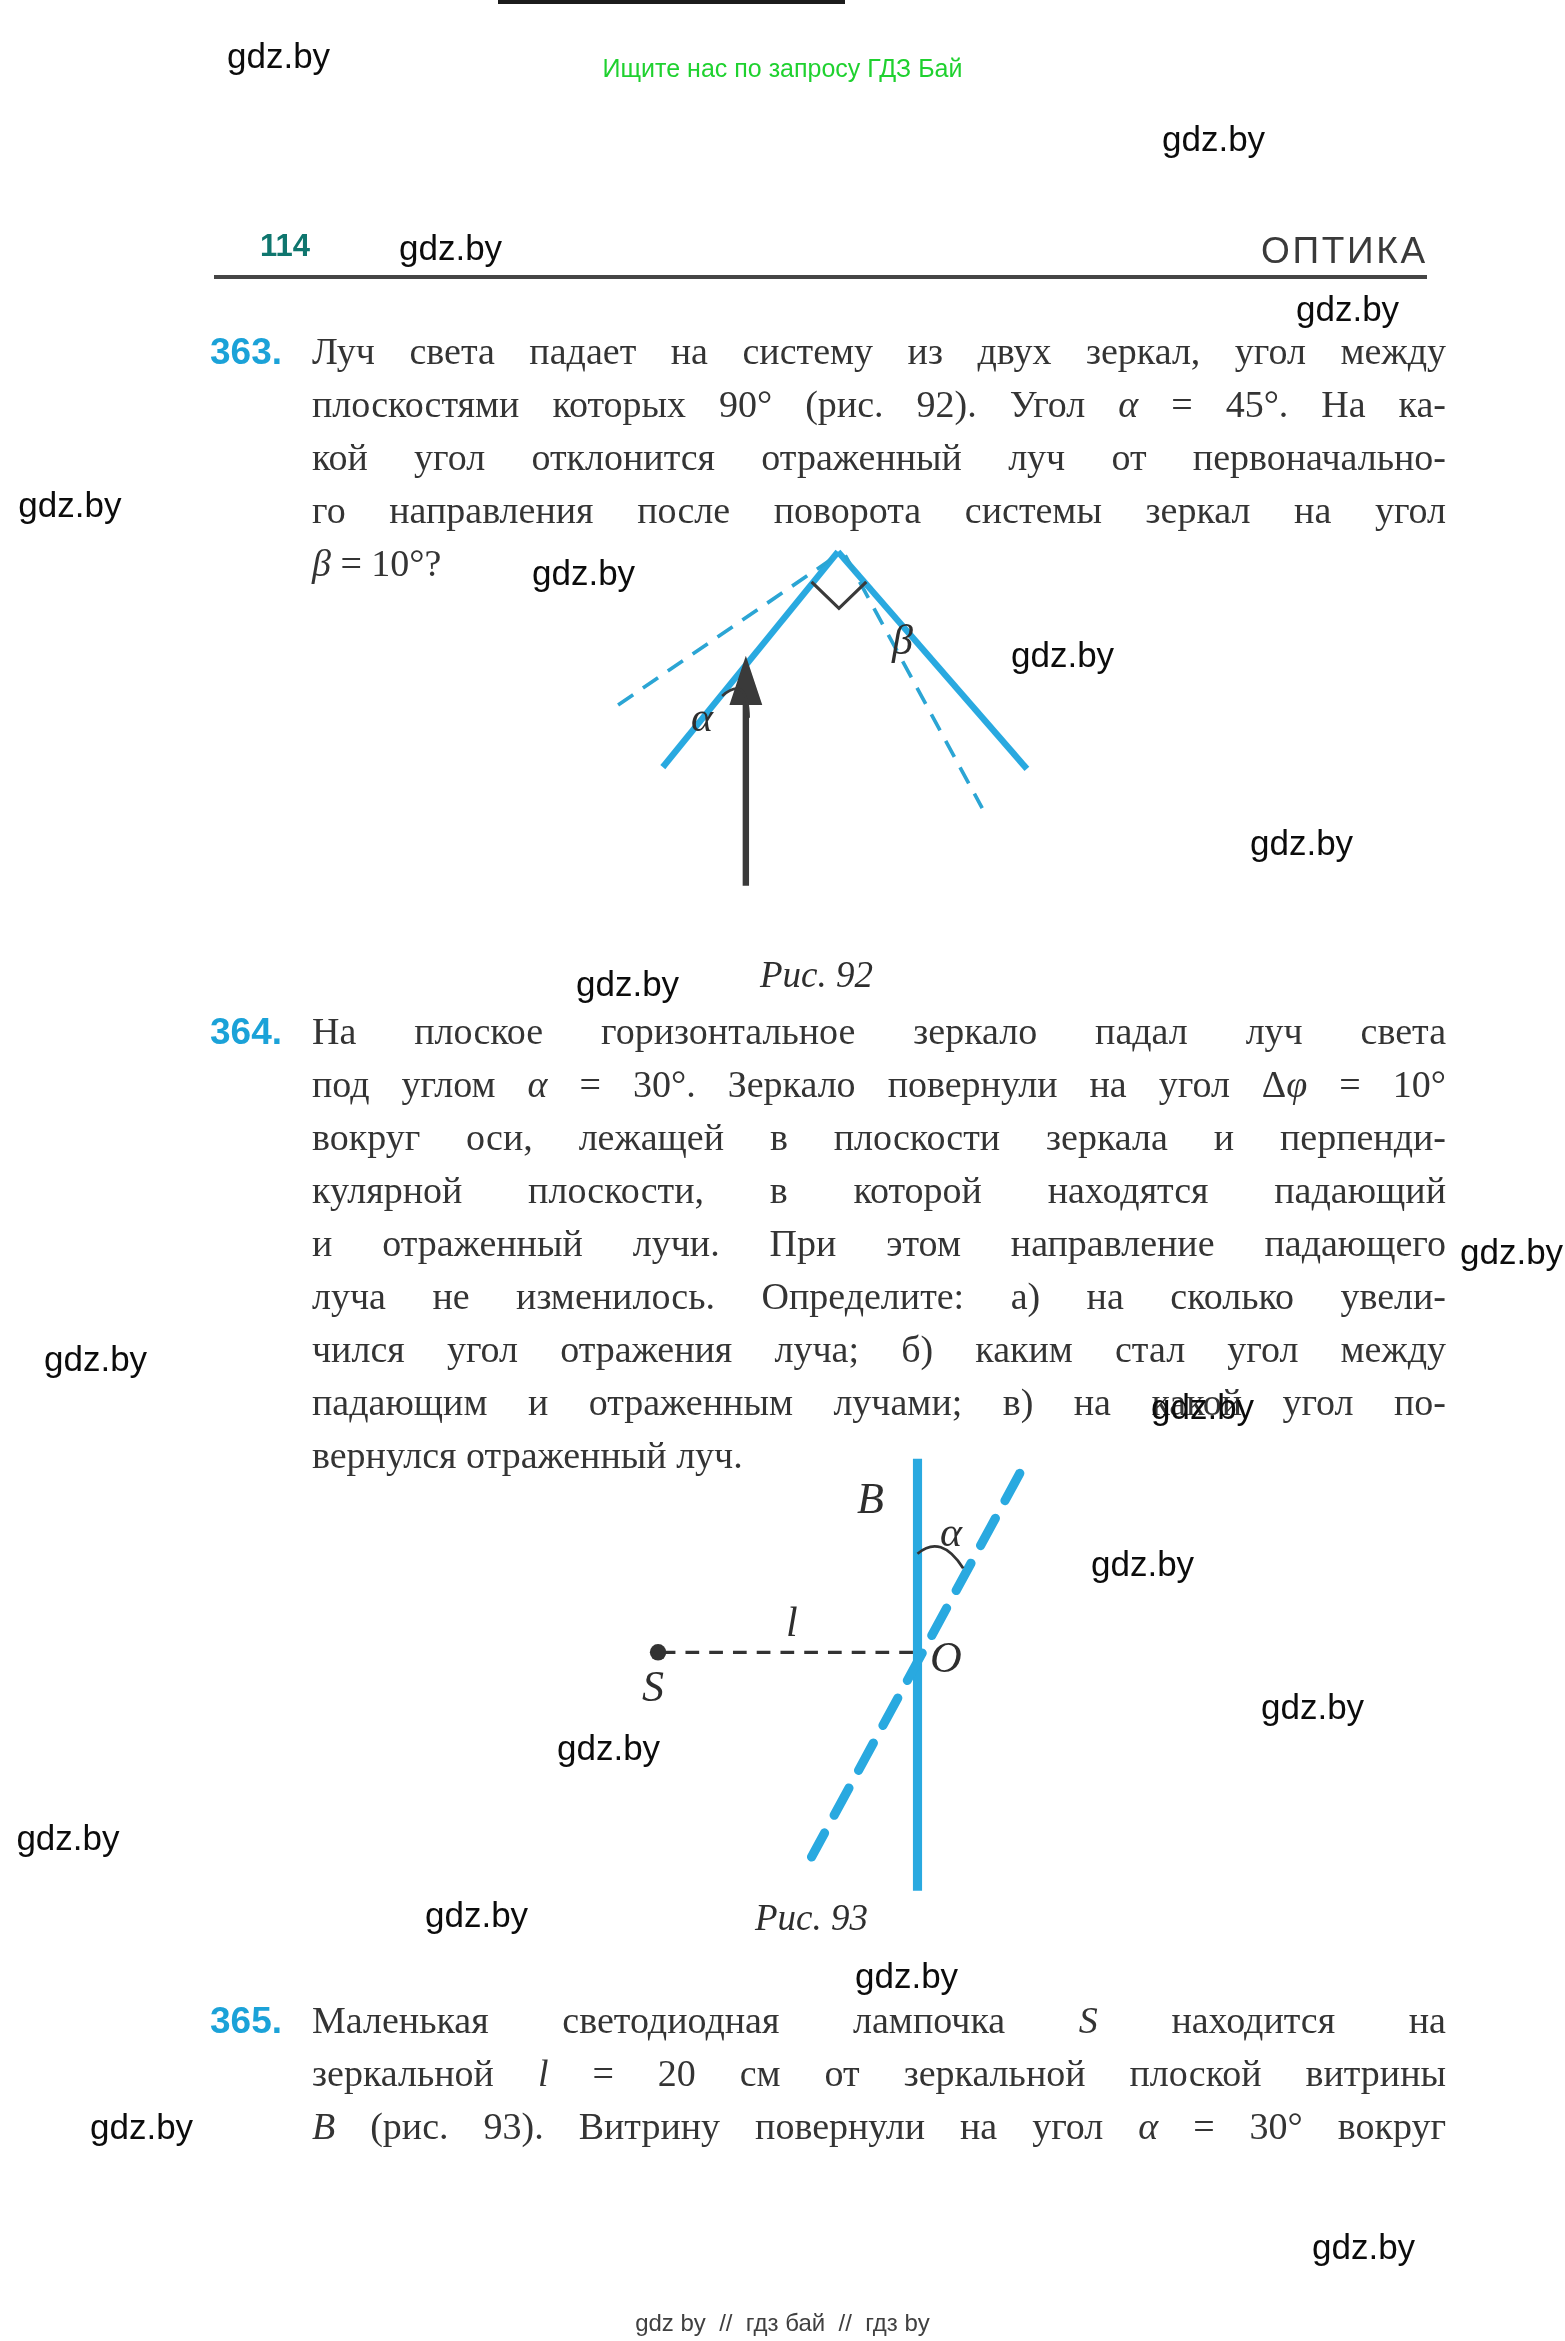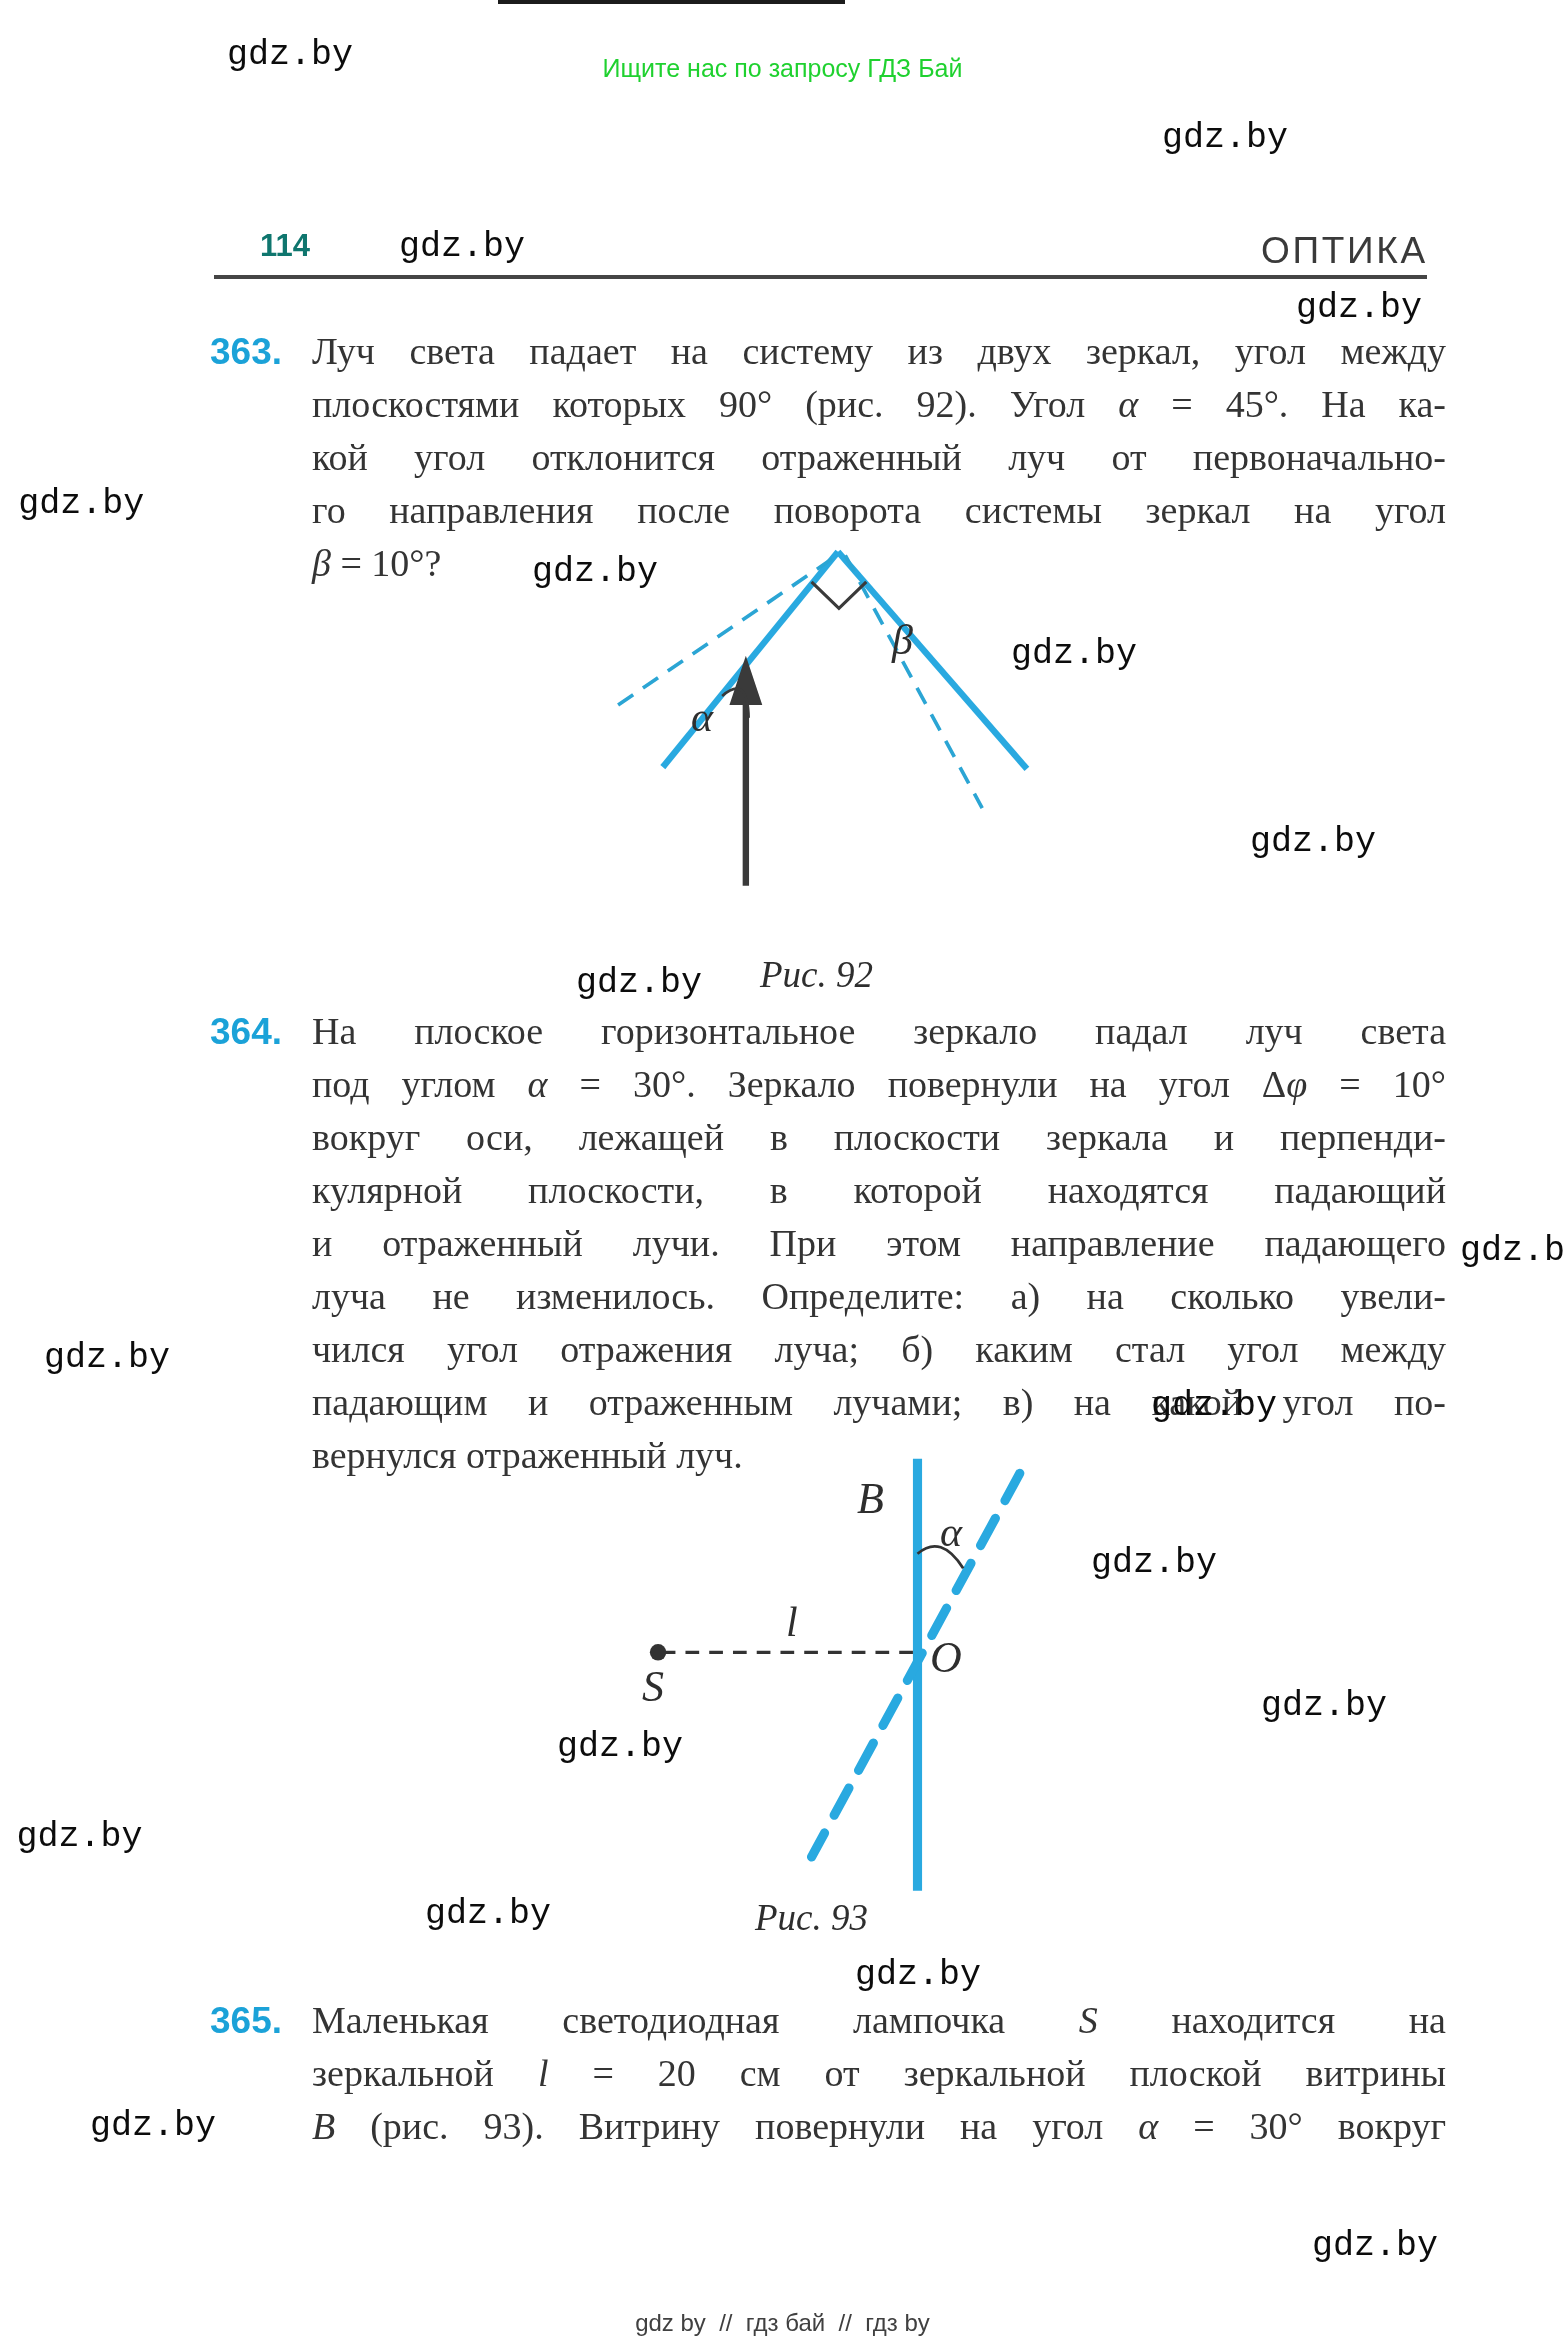--- a/index.html
+++ b/index.html
@@ -20,21 +20,21 @@
   .pline{text-align:justify;text-align-last:justify;white-space:normal;}
   .pline.end{text-align:right;text-align-last:left;}
   .pline i{font-style:italic;}
 
   .fig{position:absolute;}
   .flabel{position:absolute;font-family:"Liberation Serif", serif;font-style:italic;
           font-size:42px;color:#2e2e2e;line-height:1;}
   .caption{position:absolute;font-family:"Liberation Serif", serif;font-style:italic;
            font-size:37px;color:#2e2e2e;white-space:nowrap;}
 
-  .wm{position:absolute;font-family:Liberation Mono, monospace;font-size:35px;
+  .wm{position:absolute;font-family:Liberation Sans, sans-serif;font-size:35px;
       color:#0c0c0c;line-height:1;white-space:nowrap;}
 
   .copyright{position:absolute;left:0;right:0;top:2186px;text-align:center;
              font-family:"Liberation Sans", sans-serif;font-size:43px;color:#f4a3b8;}
   .links{position:absolute;left:0;right:0;top:2309px;text-align:center;white-space:pre;
          font-family:"Liberation Sans", sans-serif;font-size:24px;color:#404040;}
 </style>
 </head>
 <body>
 

